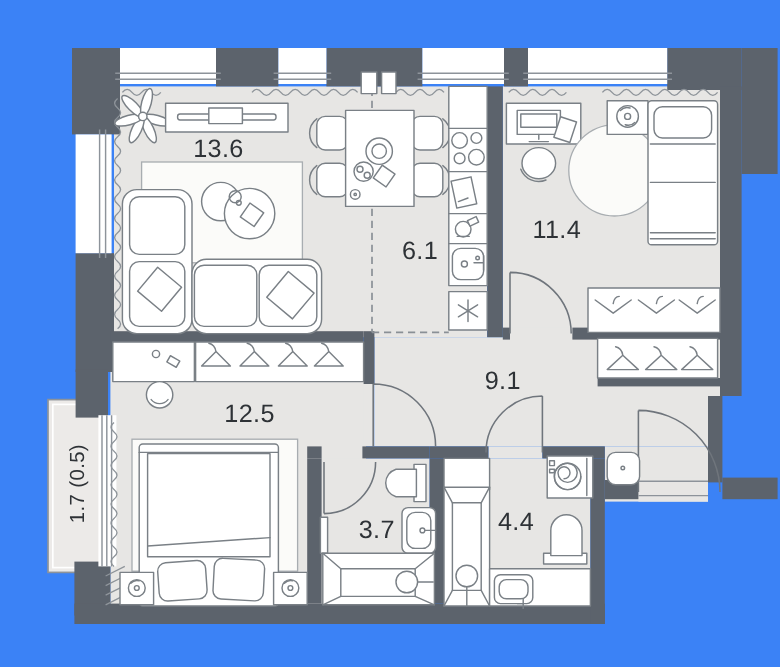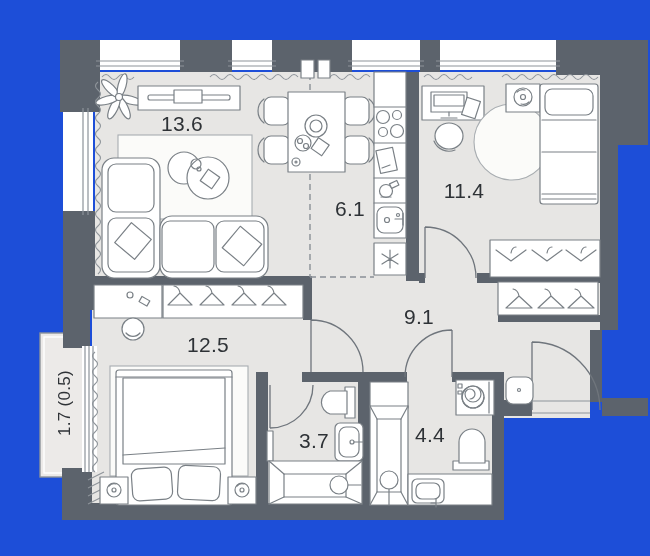--- a/index.html
+++ b/index.html
@@ -1,16 +1,16 @@
 <!DOCTYPE html>
 <html><head>
 <meta charset="utf-8">
 <style>
   html,body{margin:0;padding:0;background:#ffffff;}
-  .stage{position:relative;width:650px;height:556px;background:#1d4ed8;overflow:hidden;
+  .stage{position:relative;width:650px;height:556px;background:#3b82f6;overflow:hidden;
          font-family:"Liberation Sans","DejaVu Sans",sans-serif;}
   svg{position:absolute;left:0;top:0;}
   .floor{fill:#e7e6e4;stroke:none;}
   .wall{fill:#5c636c;stroke:none;}
   .winline{stroke:#8d939a;stroke-width:1.2;fill:none;}
   .wave{stroke:#8e949a;stroke-width:1.1;fill:none;}
   .dash{stroke:#8a9096;stroke-width:1.4;fill:none;stroke-dasharray:6 4;}
   .door{stroke:#6f757c;stroke-width:1.3;fill:none;}
   .f{stroke:#7a8086;stroke-width:1.2;fill:#ffffff;stroke-linejoin:round;stroke-linecap:round;}
   .fn{stroke:#7a8086;stroke-width:1.2;fill:none;stroke-linejoin:round;stroke-linecap:round;}

